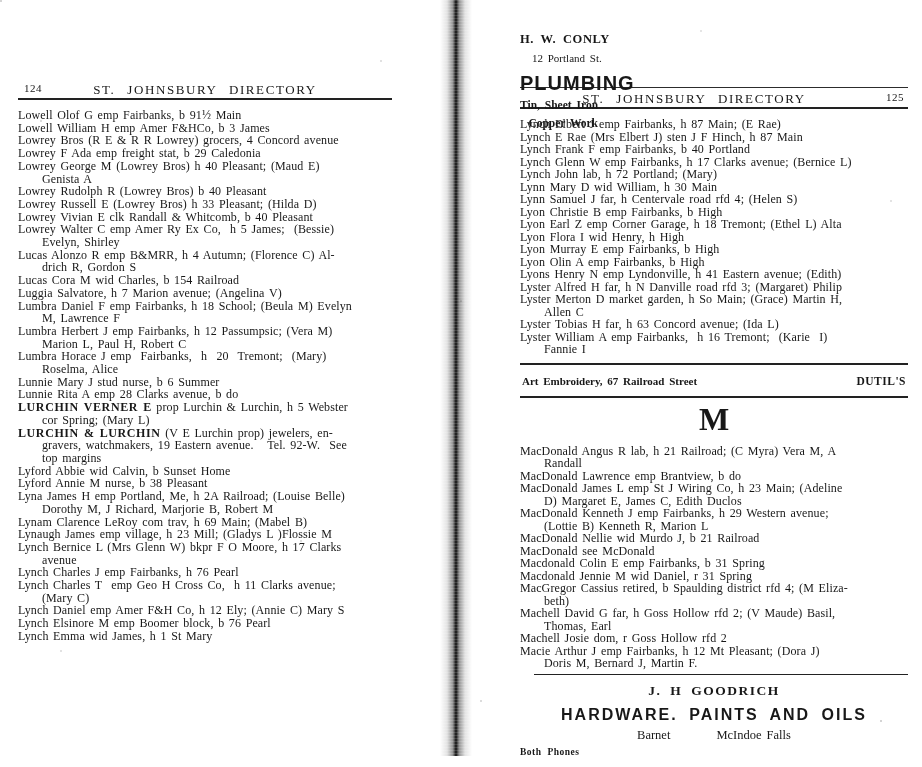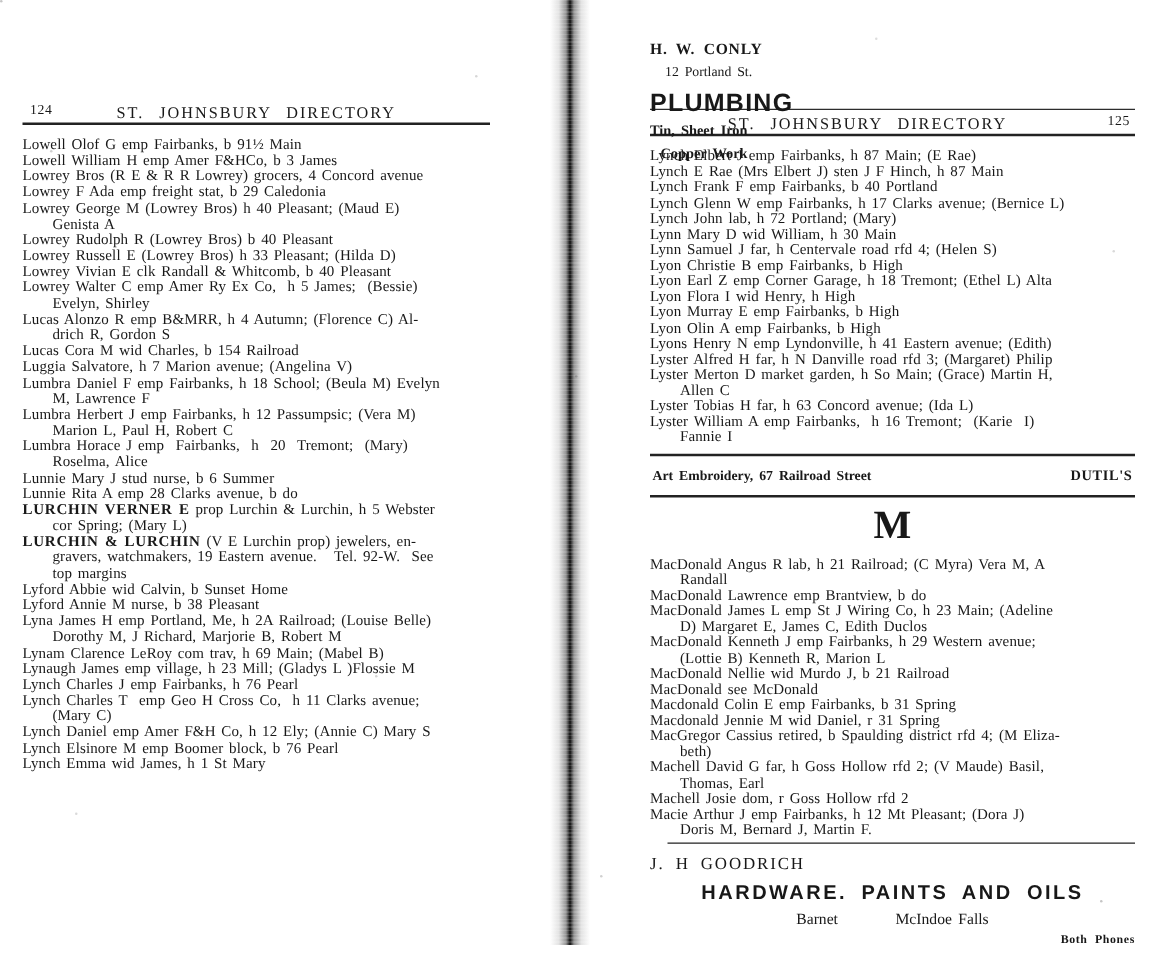--- a/index.html
+++ b/index.html
@@ -44,24 +44,24 @@
   .mid-ad{margin-top:7px;}
   .mid-row{display:flex;justify-content:space-between;align-items:center;padding:10px 2px 9px 2px;}
   .mid-left{font-weight:bold;font-size:11px;word-spacing:2px;}
   .mid-right{font-weight:bold;font-size:11.5px;letter-spacing:.5px;}
 
   .section-letter{margin:4px 0 0 0;text-align:center;font-size:32px;font-weight:bold;line-height:34px;}
 
   
   .ad-bottom{margin-top:4px;}
   .ad-bottom .rule{margin-left:14px;height:1.6px;}
-  .ab-name{text-align:left;font-weight:normal;font-size:13.5px;letter-spacing:1.5px;word-spacing:4px;margin-top:8px;}
+  .ab-name{text-align:center;font-weight:bold;font-size:13.5px;letter-spacing:1.5px;word-spacing:4px;margin-top:8px;}
   .ab-title{text-align:center;font-family:"Liberation Sans", sans-serif;font-weight:bold;font-size:16px;letter-spacing:2px;word-spacing:5px;margin-top:7px;}
   .ab-locs{display:flex;justify-content:center;gap:46px;font-size:12.5px;margin-top:4px;word-spacing:2px;}
-  .ab-phones{text-align:right;font-weight:bold;font-size:9.5px;letter-spacing:.5px;word-spacing:3px;margin-top:4px;}
+  .ab-phones{text-align:left;font-weight:bold;font-size:9.5px;letter-spacing:.5px;word-spacing:3px;margin-top:4px;}
 
   
   .gutter{
     position:absolute;left:440px;top:0;width:32px;height:756px;
     background:
       repeating-linear-gradient(180deg, rgba(255,255,255,.14) 0 1px, rgba(0,0,0,0) 1px 3px),
       linear-gradient(90deg,
         rgba(25,25,25,0) 0%,
         rgba(25,25,25,.12) 22%,
         rgba(18,18,18,.45) 40%,
@@ -107,20 +107,21 @@
       <div class="entry">Lumbra Horace J emp  Fairbanks,  h  20  Tremont;  (Mary)<br>Roselma, Alice</div>
       <div class="entry">Lunnie Mary J stud nurse, b 6 Summer</div>
       <div class="entry">Lunnie Rita A emp 28 Clarks avenue, b do</div>
       <div class="entry"><span class="bold-name">LURCHIN VERNER E</span> prop Lurchin &amp; Lurchin, h 5 Webster<br>cor Spring; (Mary L)</div>
       <div class="entry"><span class="bold-name">LURCHIN &amp; LURCHIN</span> (V E Lurchin prop) jewelers, en-<br>gravers, watchmakers, 19 Eastern avenue.   Tel. 92-W.  See<br>top margins</div>
       <div class="entry">Lyford Abbie wid Calvin, b Sunset Home</div>
       <div class="entry">Lyford Annie M nurse, b 38 Pleasant</div>
       <div class="entry">Lyna James H emp Portland, Me, h 2A Railroad; (Louise Belle)<br>Dorothy M, J Richard, Marjorie B, Robert M</div>
       <div class="entry">Lynam Clarence LeRoy com trav, h 69 Main; (Mabel B)</div>
       <div class="entry">Lynaugh James emp village, h 23 Mill; (Gladys L )Flossie M</div>
+      <div class="entry">Lynch Bernice L (Mrs Glenn W) bkpr F O Moore, h 17 Clarks<br>avenue</div>
       <div class="entry">Lynch Charles J emp Fairbanks, h 76 Pearl</div>
       <div class="entry">Lynch Charles T  emp Geo H Cross Co,  h 11 Clarks avenue;<br>(Mary C)</div>
       <div class="entry">Lynch Daniel emp Amer F&amp;H Co, h 12 Ely; (Annie C) Mary S</div>
       <div class="entry">Lynch Elsinore M emp Boomer block, b 76 Pearl</div>
       <div class="entry">Lynch Emma wid James, h 1 St Mary</div>
     </div>
 </section>
 
 <div class="gutter"></div>
 

